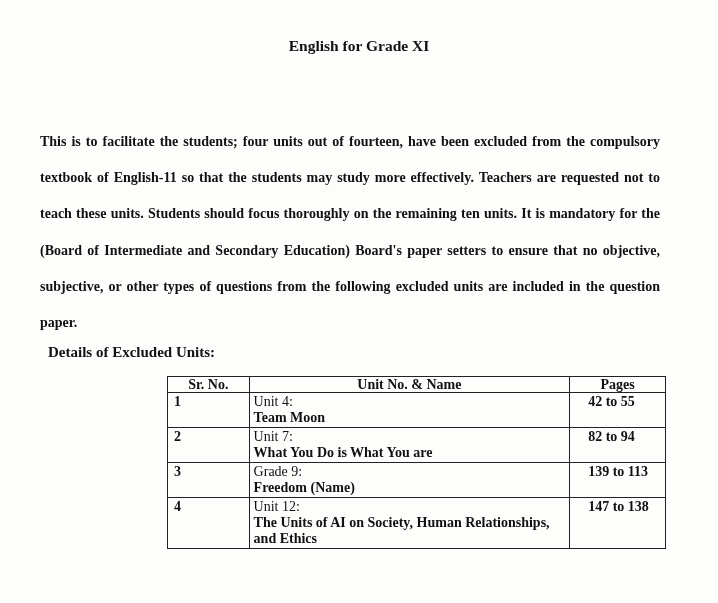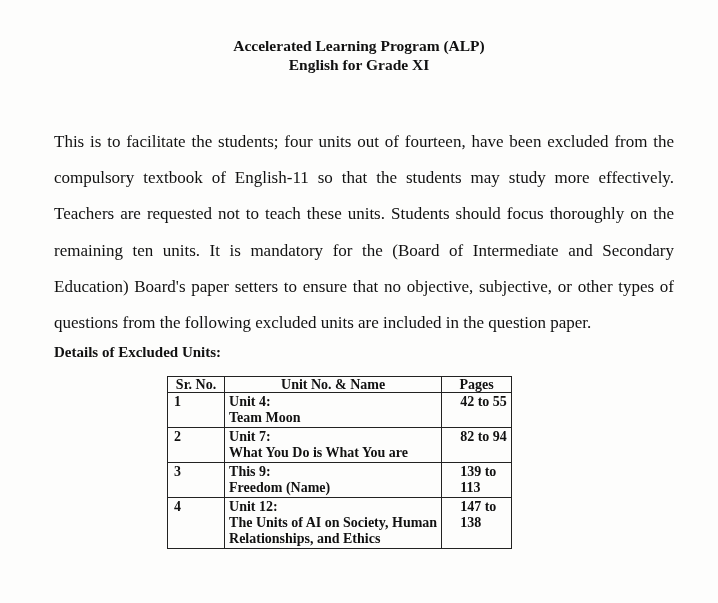--- a/index.html
+++ b/index.html
@@ -8,46 +8,45 @@
     background: #fdfdfc;
     font-family: "Liberation Serif", "DejaVu Serif", serif;
     color: #111;
     position: relative;
   }
   .header {
     position: absolute; left: 0; top: 36px; width: 718px;
     text-align: center; font-weight: bold; font-size: 15.5px; line-height: 19px;
   }
   .para {
-    position: absolute; left: 54px; top: 124px; width: 620px;
-    font-size: 17px; line-height: 36.2px; text-align: justify;
-    font-weight: 400;
+    position: absolute; left: 40px; top: 124px; width: 620px;
+    font-size: 14px; line-height: 36.2px; text-align: justify;
+    font-weight: 700;
   }
   .details-title {
-    position: absolute; left: 54px; top: 344px;
+    position: absolute; left: 48px; top: 344px;
     font-size: 15px; font-weight: bold;
   }
   table {
-    position: absolute; left: 167px; top: 376px; width: 345px;
+    position: absolute; left: 167px; top: 376px; width: 499px;
     border-collapse: collapse; font-size: 14px; line-height: 16px;
   }
   th, td { border: 1.6px solid #222; vertical-align: top; padding: 1px 4px; }
   th { font-weight: bold; text-align: center; padding: 0 4px; line-height: 15px; }
   td.sr { width: 58px; font-weight: bold; padding-left: 6px; }
   td.unit { width: 262px; font-weight: 600; }
   td.pages { font-weight: 600; padding-left: 18px; }
-  .unit-no { font-weight: bold; display: block; }
+  .unit-no { font-weight: normal; display: block; }
   .unit-name { display: block; font-family: Liberation Serif, serif; }
   col.c1 { width: 66px; } col.c2 { width: 270px; } col.c3 { width: 81px; }
 </style>
 </head>
 <body>
 
 <div class="header">
-  <div>Accelerated Learning Program (ALP)</div>
   <div>English for Grade XI</div>
 </div>
 
 <div class="para">This is to facilitate the students; four units out of fourteen, have been excluded from the compulsory textbook of English-11 so that the students may study more effectively. Teachers are requested not to teach these units. Students should focus thoroughly on the remaining ten units. It is mandatory for the (Board of Intermediate and Secondary Education) Board's paper setters to ensure that no objective, subjective, or other types of questions from the following excluded units are included in the question paper.</div>
 
 <div class="details-title">Details of Excluded Units:</div>
 
 <table>
   <colgroup>
       <col class="c1">
@@ -74,21 +73,21 @@
       <td class="sr">2</td>
       <td class="unit">
         <span class="unit-no">Unit 7:</span>
         <span class="unit-name">What You Do is What You are</span>
       </td>
       <td class="pages">82 to 94</td>
     </tr>
     <tr>
       <td class="sr">3</td>
       <td class="unit">
-        <span class="unit-no">This 9:</span>
+        <span class="unit-no">Grade 9:</span>
         <span class="unit-name">Freedom (Name)</span>
       </td>
       <td class="pages">139 to 113</td>
     </tr>
     <tr>
       <td class="sr">4</td>
       <td class="unit">
         <span class="unit-no">Unit 12:</span>
         <span class="unit-name">The Units of AI on Society, Human Relationships, and Ethics</span>
       </td>

